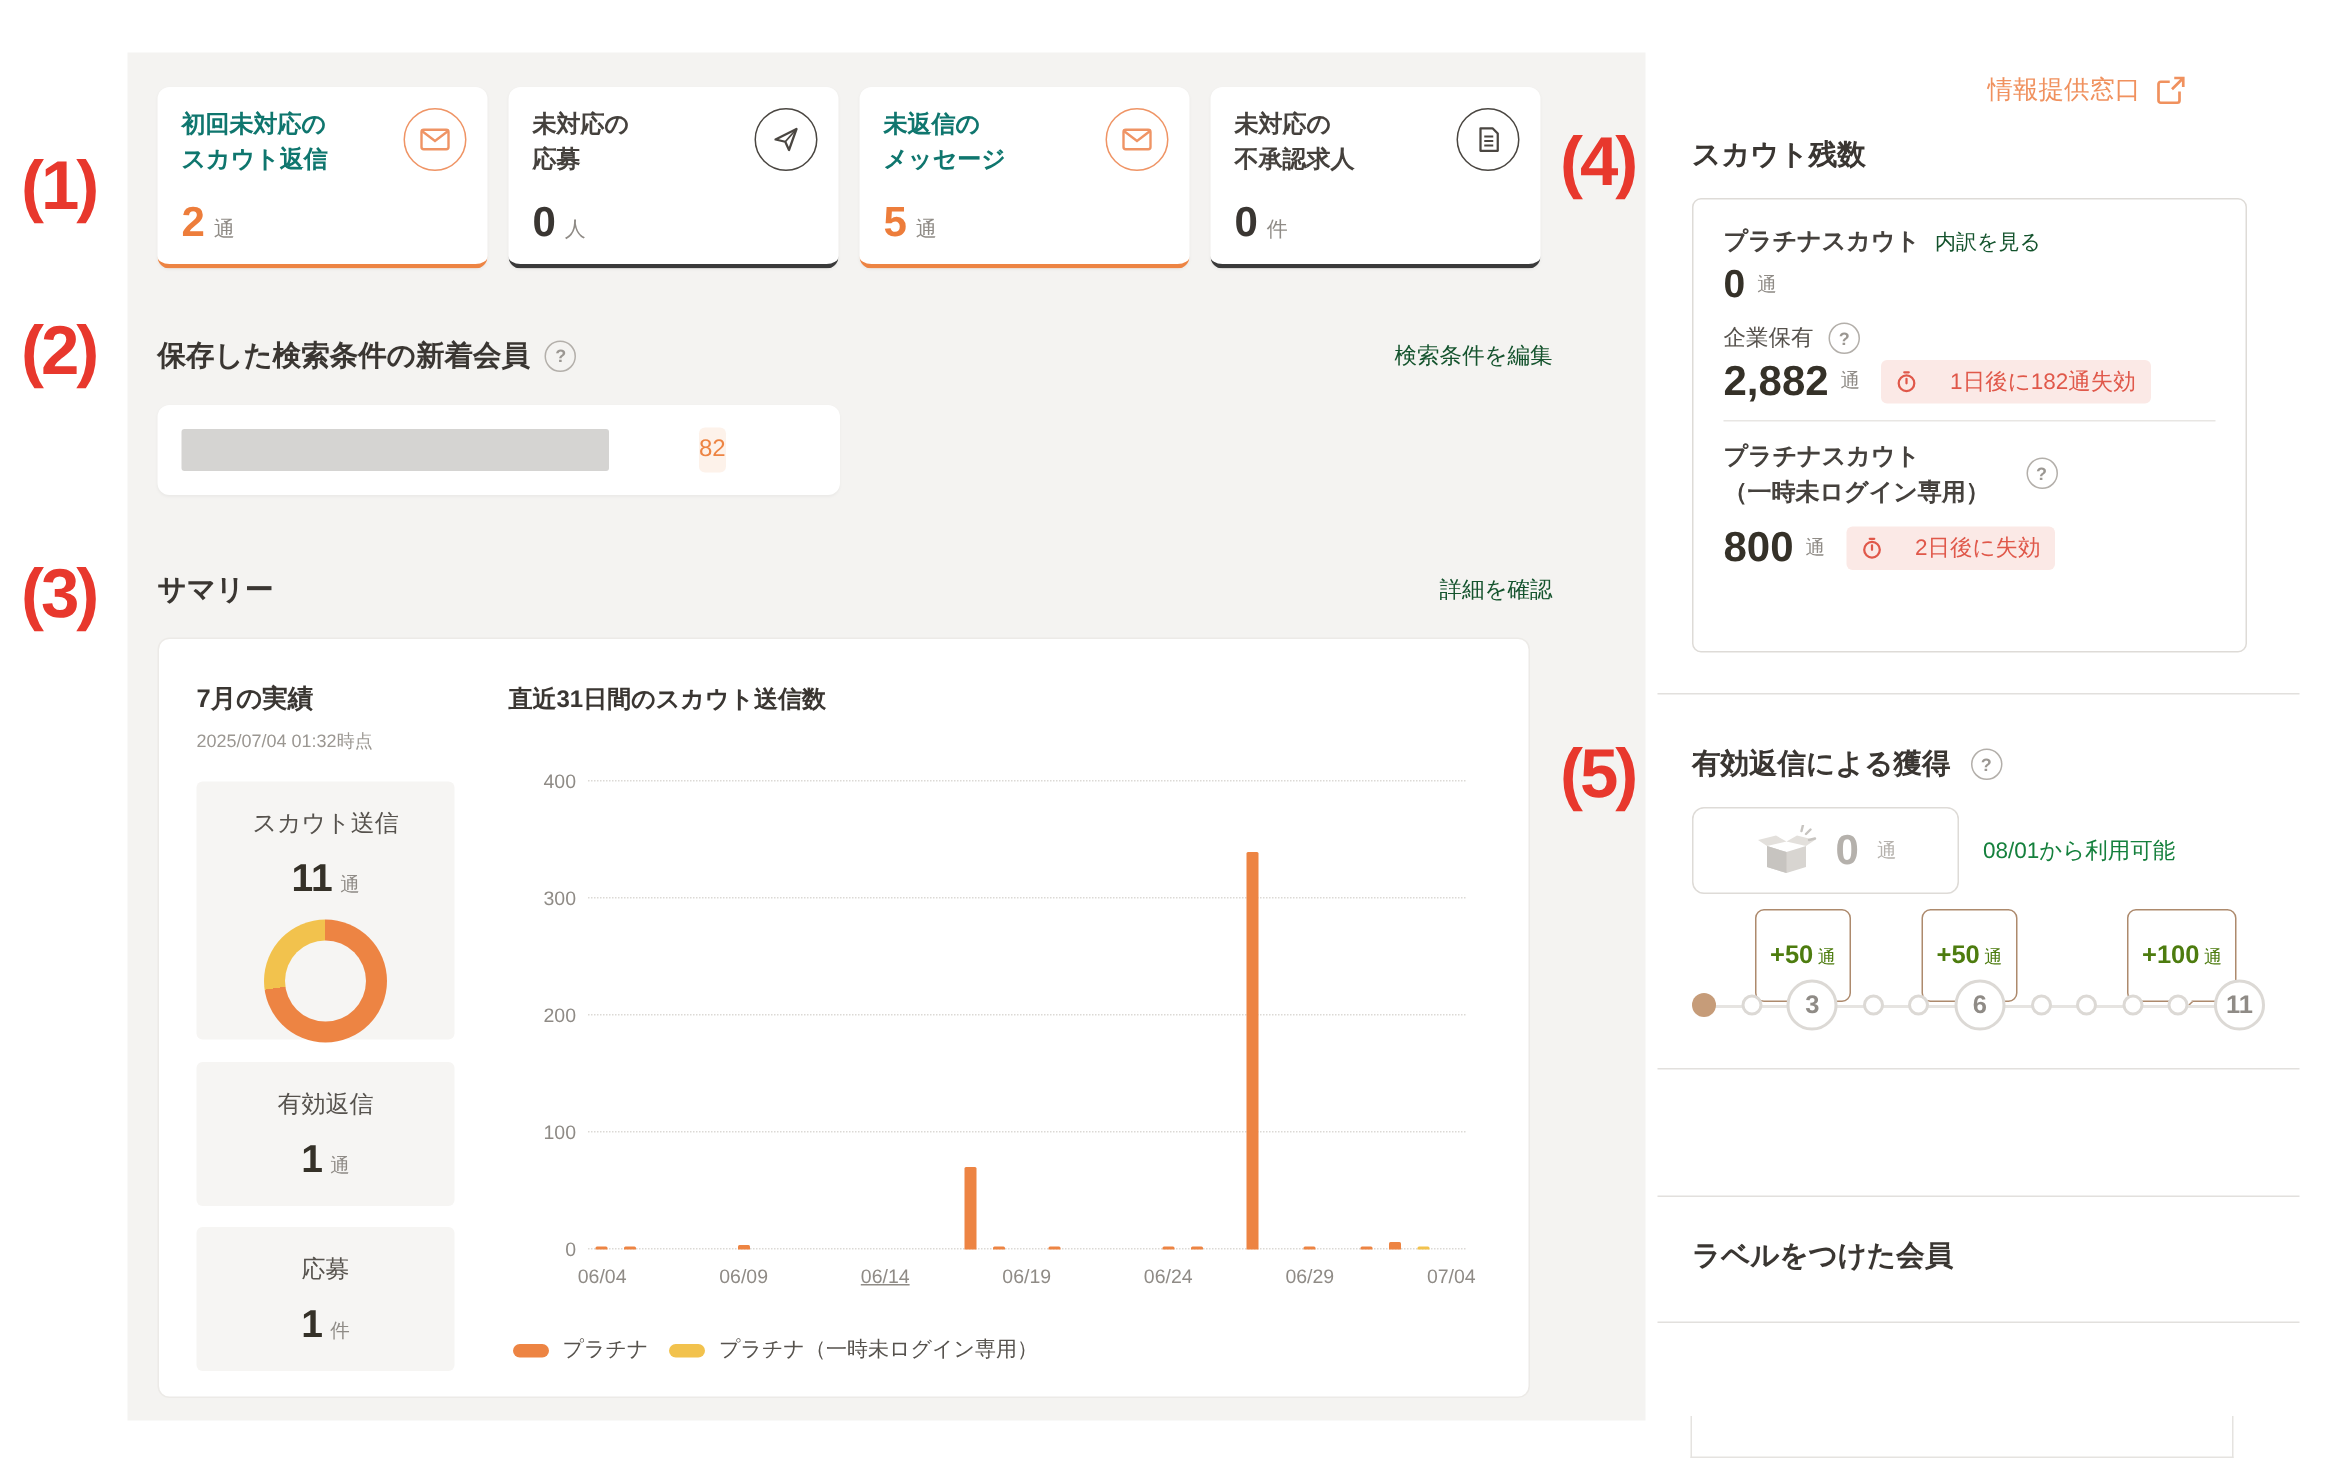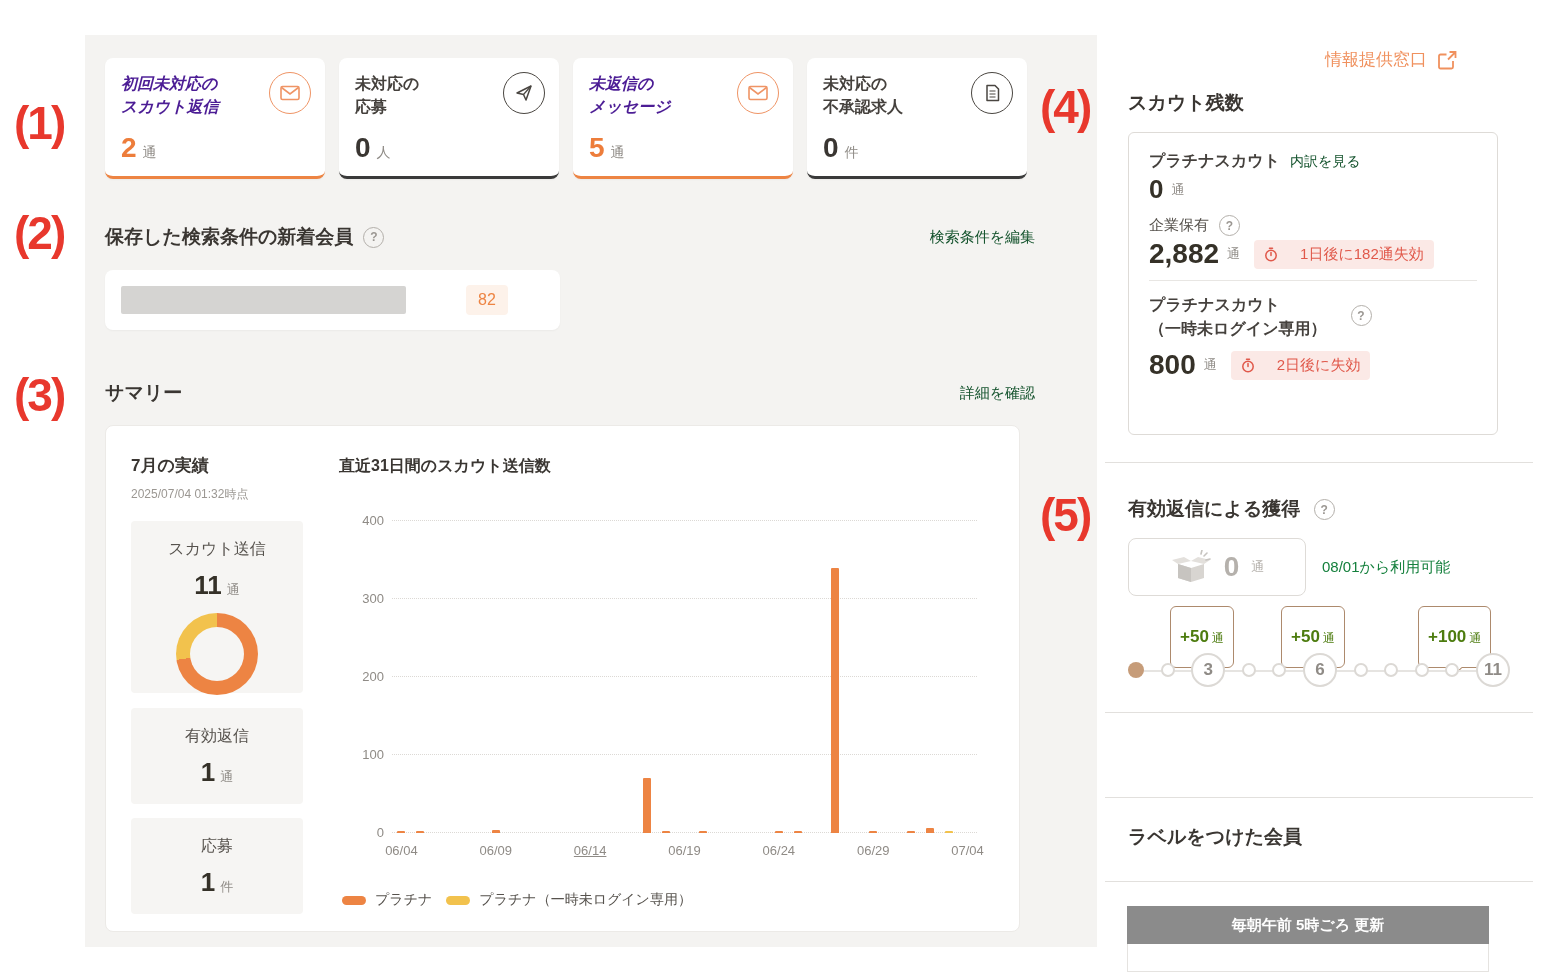--- a/index.html
+++ b/index.html
@@ -9,42 +9,42 @@
 
   
   .annot{position:absolute;color:#e8382d;font-size:46px;font-weight:800;letter-spacing:-2px;}
 
   
   .cards{position:absolute;left:105px;top:58px;display:flex;gap:14px;}
   .card{width:220px;height:121px;background:#fff;border-radius:8px;box-sizing:border-box;
         padding:14px 16px;position:relative;border-bottom:3px solid #3a3a3a;box-shadow:0 1px 2px rgba(0,0,0,0.04);}
   .card.accent{border-bottom-color:#ed8443;}
   .card .lbl{font-size:16px;font-weight:700;line-height:1.45;color:#45413d;}
-  .card.accent .lbl{color:#4c1d95;font-style:italic;}
+  .card.accent .lbl{color:#0f766e;}
   .card .val-row{position:absolute;left:16px;bottom:12px;display:flex;align-items:baseline;gap:6px;}
   .card .val{font-size:28px;font-weight:800;color:#3a3632;}
   .card.accent .val{color:#ed7d3b;}
   .card .unit{font-size:14px;color:#8f8b86;}
   .icon-circle{position:absolute;right:14px;top:14px;width:40px;height:40px;border-radius:50%;
                border:1.5px solid #4a4641;display:flex;align-items:center;justify-content:center;}
   .icon-circle.orange{border-color:#ef9465;}
 
   
   .h-title{font-size:19px;font-weight:800;color:#3a3632;}
   .olink{color:#14532d;font-size:15px;cursor:pointer;text-decoration:none;}
   .help{display:inline-flex;width:19px;height:19px;border-radius:50%;border:1.5px solid #b3afaa;color:#9b9792;
         font-size:12px;font-weight:700;align-items:center;justify-content:center;vertical-align:middle;}
 
   
   .saved-header{position:absolute;left:105px;top:224px;width:930px;display:flex;align-items:center;}
   .saved-header .sp{flex:1;}
   .saved-card{position:absolute;left:105px;top:270px;width:455px;height:60px;background:#fff;border-radius:8px;
               box-shadow:0 1px 2px rgba(0,0,0,0.04);display:flex;align-items:center;padding:0 16px;box-sizing:border-box;}
   .redact{width:285px;height:28px;background:#d5d4d2;border-radius:2px;}
-  .count-badge{margin-left:60px;background:#fdf2ea;color:#ed8443;font-size:16px;padding:6px 12px;border-radius:4px;}
+  .count-badge{margin-left:60px;background:#fdf2ea;color:#ed8443;font-size:16px;padding:6px 0;border-radius:4px;}
 
   
   .summary-header{position:absolute;left:105px;top:380px;width:930px;display:flex;align-items:center;}
   .summary-panel{position:absolute;left:105px;top:425px;width:915px;height:507px;background:#fff;
                  border:1px solid #eceae7;border-radius:8px;box-sizing:border-box;}
   .month-title{position:absolute;left:25px;top:28px;font-size:17px;font-weight:800;color:#3a3632;}
   .timestamp{position:absolute;left:25px;top:60px;font-size:12px;color:#9b9792;}
   .statbox{position:absolute;left:25px;width:172px;background:#f6f5f3;border-radius:4px;text-align:center;}
   .statbox .slbl{font-size:16px;color:#56524d;margin-top:18px;}
   .statbox .srow{margin-top:10px;display:flex;justify-content:center;align-items:baseline;gap:5px;}
@@ -380,15 +380,14 @@
 
   <div class="side-div" style="top:712px;"></div>
 
 
   <div class="side-div" style="top:797px;"></div>
 
   <div class="side-h" style="left:1128px;top:824px;">ラベルをつけた会員</div>
 
   <div class="side-div" style="top:881px;"></div>
 
-  <div class="update-bar">毎朝午前 5時ごろ 更新</div>
   <div class="under-card"></div>
 </div>
 
 </body></html>

